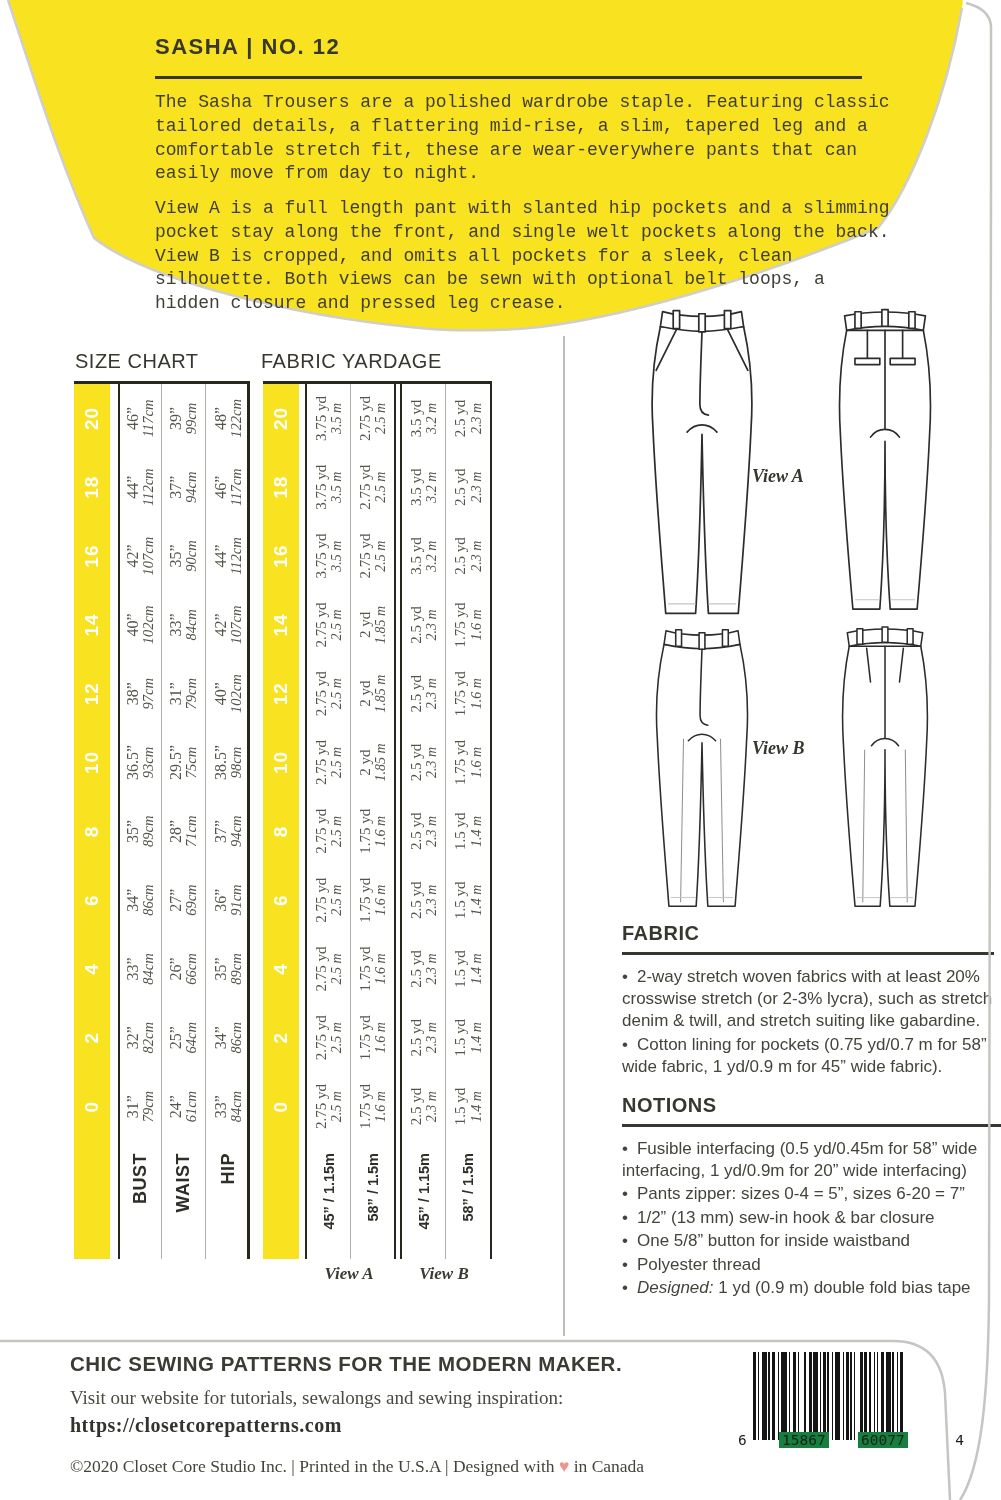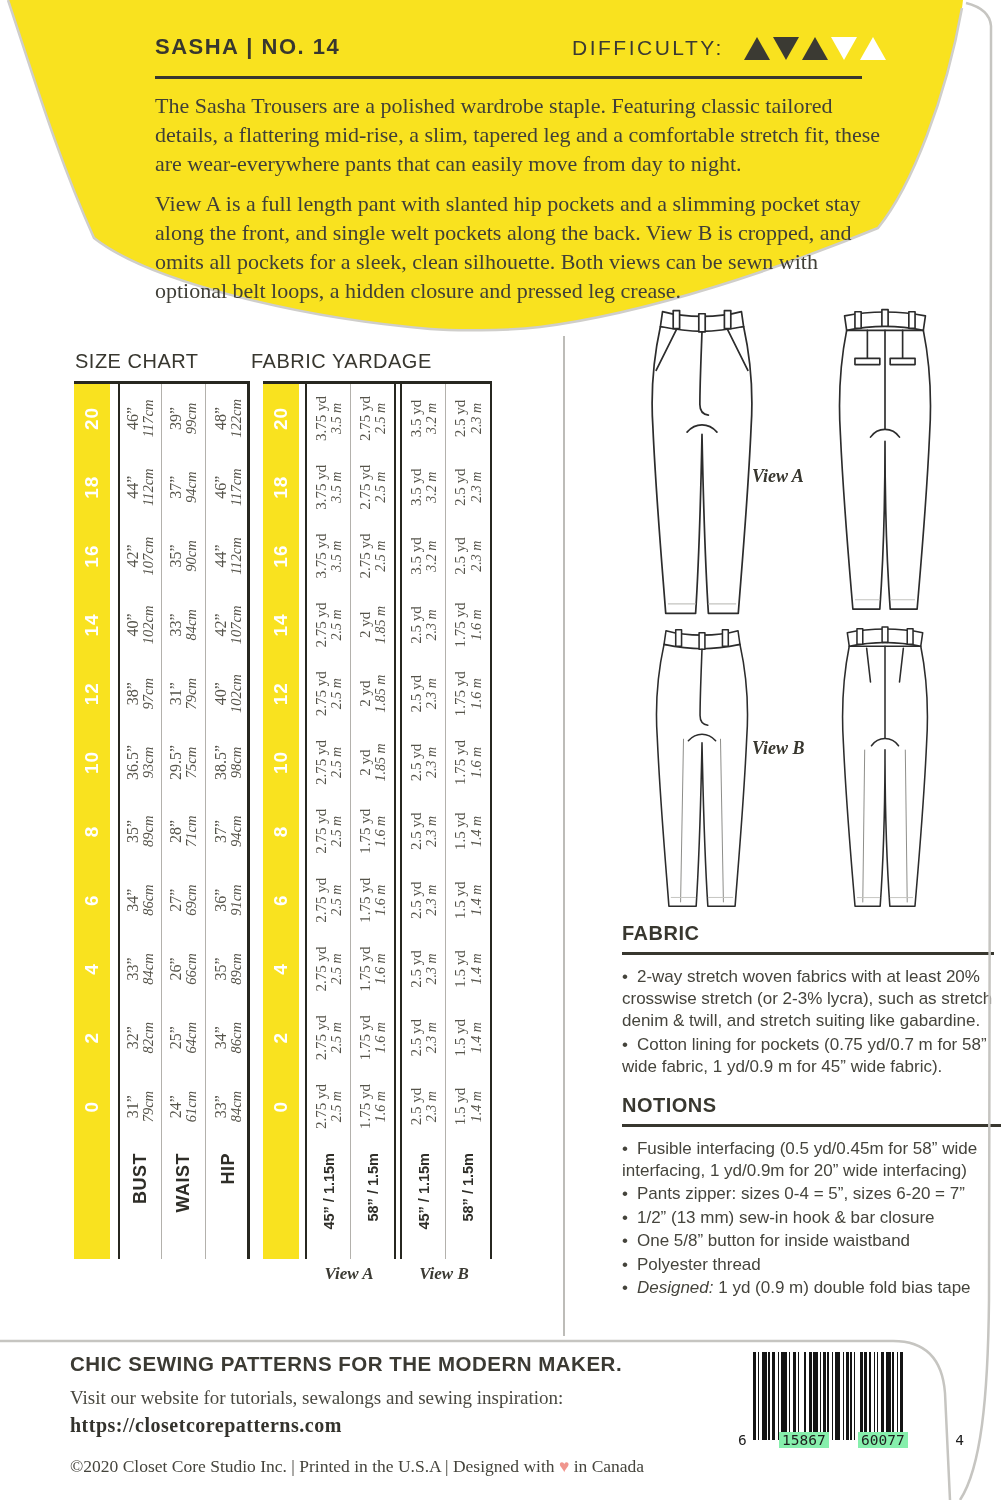--- a/index.html
+++ b/index.html
@@ -9,28 +9,28 @@
   .abs{position:absolute}
 
   
   #flap-svg{left:0;top:0;pointer-events:none}
   #pattern-title{left:155px;top:34px;font-size:22px;font-weight:bold;letter-spacing:1.5px;color:#38372f}
   #difficulty{left:572px;top:36px;display:flex;align-items:center;gap:20px}
   #difficulty .dlabel{font-size:21px;letter-spacing:2.5px;color:#3b3a33;font-weight:500}
   #tri-row{display:flex;align-items:center;gap:3px}
   .tri{width:0;height:0;border-left:13px solid transparent;border-right:13px solid transparent}
   #header-rule{left:155px;top:76px;width:707px;height:3px;background:#38372f}
-  #intro{left:155px;top:91px;width:737px;font-family:Liberation Serif, serif;
-         font-size:22px;line-height:1.32;color:#403f37}
+  #intro{left:155px;top:91px;width:737px;font-family:Liberation Mono, monospace;
+         font-size:18px;line-height:1.32;color:#403f37}
   #intro p{margin-bottom:11px}
 
   
   .chart-title{font-size:20px;font-weight:normal;letter-spacing:.5px;color:#38372f}
   #size-chart-title{left:75px;top:350px}
-  #fabric-yardage-title{left:251px;top:350px}
+  #fabric-yardage-title{left:261px;top:350px}
 
   
   #sc-wrap{left:74px;top:381px;width:176px;height:878px}
   #fy-wrap{left:263px;top:381px;width:229px;height:878px}
   .rot{transform-origin:0 0;transform:translateY(878px) rotate(-90deg)}
   .lgrid{display:grid;width:878px;border-right:3px solid #272720}
   #sc-grid{height:176px;grid-template-columns:118px repeat(11,1fr);
            grid-template-rows:36px 8px 44px 44px 44px;border-bottom:3px solid #272720}
   #fy-grid{height:229px;grid-template-columns:118px repeat(11,1fr);
            grid-template-rows:36px 6px 46px 45px 4px 46px 46px}
@@ -80,50 +80,40 @@
   #footer-visit{left:70px;top:1387px;font-family:"Liberation Serif",serif;font-size:19px;color:#4a4941}
   #footer-url{left:70px;top:1414px;font-family:"Liberation Serif",serif;font-weight:bold;
               font-size:20px;letter-spacing:.5px;color:#33322c}
   #footer-copy{left:70px;top:1456px;font-family:"Liberation Serif",serif;font-size:17.5px;color:#45443c}
   #footer-copy .heart{color:#f0958d}
 
   #barcode{left:753px;top:1352px;width:198px;height:94px}
   #bars{display:flex;height:88px;align-items:stretch}
   #bars div{height:100%}
   .bdigit{position:absolute;font-family:"DejaVu Sans Mono",monospace;font-size:14.5px;
-          color:#1d1d1d;background:#86efac;padding:0 3px;bottom:-2px}
+          color:#1d1d1d;background:#15803d;padding:0 3px;bottom:-2px}
   #bd-0{left:-18px;background:transparent}
   #bd-1{left:26px}
   #bd-2{left:105px}
   #bd-3{right:-16px;background:transparent}
 </style>
 </head>
 <body>
 
 <div id="page">
 
   <svg id="flap-svg" class="abs" width="1001" height="500" viewBox="0 0 1001 500">
     <path d="M 8 0 C 34 78 58 158 94 238 C 150 282 300 318 430 329 C 455 331 505 331 540 327
              C 650 313 780 268 878 228 C 912 186 946 98 962 8 L 963 0 Z" fill="#f9e21f"></path>
     <path d="M 8 0 C 34 78 58 158 94 238 C 150 282 300 318 430 329 C 455 331 505 331 540 327
              C 650 313 780 268 878 228 C 912 186 946 98 962 8" fill="none" stroke="#cfcecb" stroke-width="2.5"></path>
   </svg>
 
-  <div id="pattern-title" class="abs">SASHA | NO. 14</div>
-
-  <div id="difficulty" class="abs">
-    <span class="dlabel">DIFFICULTY:</span>
-    <span id="tri-row">
-        <span class="tri up" style="border-bottom: 23px solid rgb(59, 58, 51);"></span>
-        <span class="tri down" style="border-top: 23px solid rgb(59, 58, 51);"></span>
-        <span class="tri up" style="border-bottom: 23px solid rgb(59, 58, 51);"></span>
-        <span class="tri down" style="border-top: 23px solid rgb(255, 255, 255);"></span>
-        <span class="tri up" style="border-bottom: 23px solid rgb(255, 255, 255);"></span>
-      </span>
-  </div>
+  <div id="pattern-title" class="abs">SASHA | NO. 12</div>
+
 
   <div id="header-rule" class="abs"></div>
 
   <div id="intro" class="abs">
     <p>The Sasha Trousers are a polished wardrobe staple. Featuring classic tailored details, a flattering mid-rise, a slim, tapered leg and a comfortable stretch fit, these are wear-everywhere pants that can easily move from day to night.</p>
     <p>View A is a full length pant with slanted hip pockets and a slimming pocket stay along the front, and single welt pockets along the back. View B is cropped, and omits all pockets for a sleek, clean silhouette. Both views can be sewn with optional belt loops, a hidden closure and pressed leg crease.</p>
   </div>
 
   <div id="size-chart-title" class="abs chart-title">SIZE CHART</div>
   <div id="fabric-yardage-title" class="abs chart-title">FABRIC YARDAGE</div>

